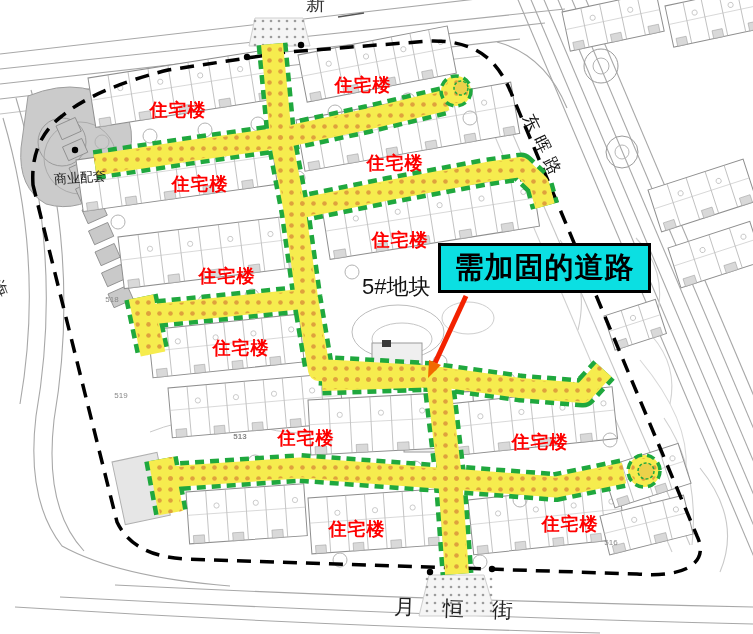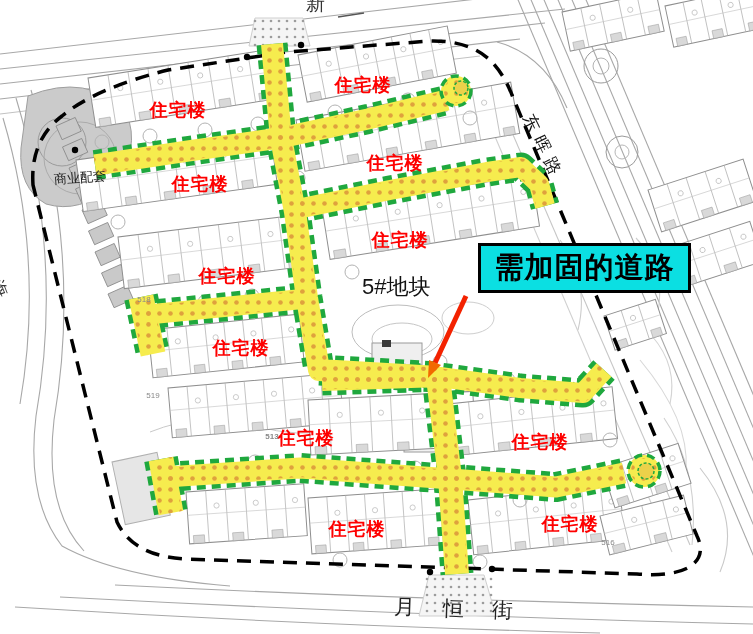--- a/index.html
+++ b/index.html
@@ -4,31 +4,31 @@
 <style>
   html,body{margin:0;padding:0;background:#fff;}
   #stage{position:relative;width:753px;height:634px;overflow:hidden;background:#fff;
          font-family:"Liberation Sans","DejaVu Sans",sans-serif;}
   #plan-svg{position:absolute;left:0;top:0;z-index:0;}
   .res-label{position:absolute;transform:translate(-50%,-50%);color:#fe0000;font-weight:bold;
              font-size:18px;letter-spacing:1px;white-space:nowrap;z-index:2;}
   #plot-label{position:absolute;left:362px;top:272px;font-size:22px;color:#111;z-index:1;white-space:nowrap;}
   #callout{position:absolute;left:438px;top:243px;width:213px;height:50px;background:#0bdfe2;
            border:3px solid #000;box-sizing:border-box;display:flex;align-items:center;justify-content:center;
-           font-size:29px;font-weight:bold;color:#000;letter-spacing:1px;z-index:3;white-space:nowrap;margin-left:40px;}
+           font-size:29px;font-weight:bold;color:#000;letter-spacing:1px;z-index:3;white-space:nowrap;}
   #street-right{position:absolute;left:538px;top:110px;font-size:17px;color:#111;letter-spacing:7px;
                 transform:rotate(64deg);transform-origin:left top;white-space:nowrap;z-index:2;}
   #street-left{position:absolute;left:-4px;top:250px;font-size:17px;color:#333;letter-spacing:12px;
                transform:rotate(68deg);transform-origin:left top;white-space:nowrap;z-index:2;}
   #street-bottom{position:absolute;left:394px;top:595px;font-size:21px;color:#222;letter-spacing:28px;
                  transform:rotate(2deg);white-space:nowrap;z-index:2;}
   #street-top{position:absolute;left:306px;top:-9px;font-size:19px;color:#333;z-index:2;}
   #commercial-label{position:absolute;left:54px;top:169px;font-size:13px;color:#222;transform:rotate(-4deg);
                     white-space:nowrap;z-index:2;}
-  .small-num{position:absolute;font-size:8px;color:#888;transform:translate(-50%,-50%);z-index:2;margin-left:32px;}
+  .small-num{position:absolute;font-size:8px;color:#888;transform:translate(-50%,-50%);z-index:2;}
 </style>
 </head>
 <body>
 
 <div id="stage">
   <svg id="plan-svg" width="753" height="634" viewBox="0 0 753 634">
       <defs>
         <pattern id="dotp" width="11" height="11" patternUnits="userSpaceOnUse">
           <circle cx="5.5" cy="5.5" r="2.3" fill="#dfa13d"></circle>
         </pattern>
@@ -602,14 +602,14 @@
     <div class="res-label" style="left: 227px; top: 276px; color: rgb(254, 0, 0);">住宅楼</div>
     <div class="res-label" style="left: 400px; top: 240px; color: rgb(254, 0, 0);">住宅楼</div>
     <div class="res-label" style="left: 241px; top: 348px; color: rgb(254, 0, 0);">住宅楼</div>
     <div class="res-label" style="left: 306px; top: 438px; color: rgb(254, 0, 0);">住宅楼</div>
     <div class="res-label" style="left: 540px; top: 442px; color: rgb(254, 0, 0);">住宅楼</div>
     <div class="res-label" style="left: 357px; top: 529px; color: rgb(254, 0, 0);">住宅楼</div>
     <div class="res-label" style="left: 570px; top: 524px; color: rgb(254, 0, 0);">住宅楼</div>
     <div class="small-num" style="left: 112px; top: 299px;">518</div>
     <div class="small-num" style="left: 121px; top: 395px;">519</div>
     <div class="small-num" style="left: 240px; top: 436px; font-weight: bold;">513</div>
-    <div class="small-num" style="left: 576px; top: 542px;">516</div>
+    <div class="small-num" style="left: 611px; top: 542px;">516</div>
   </div>
 
 </body></html>

